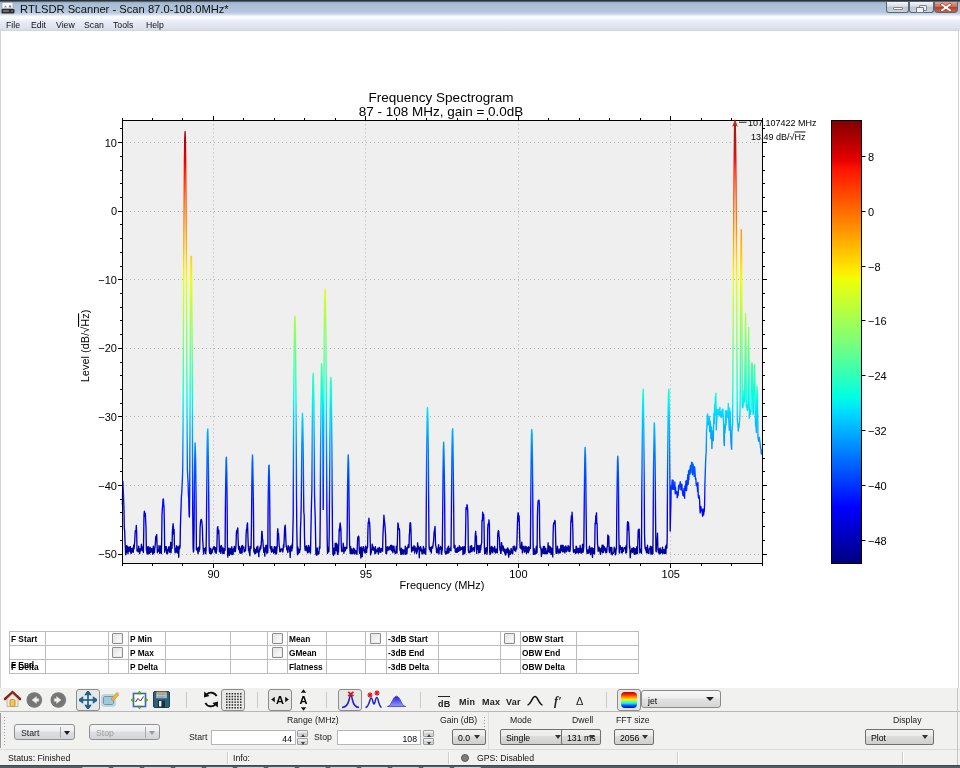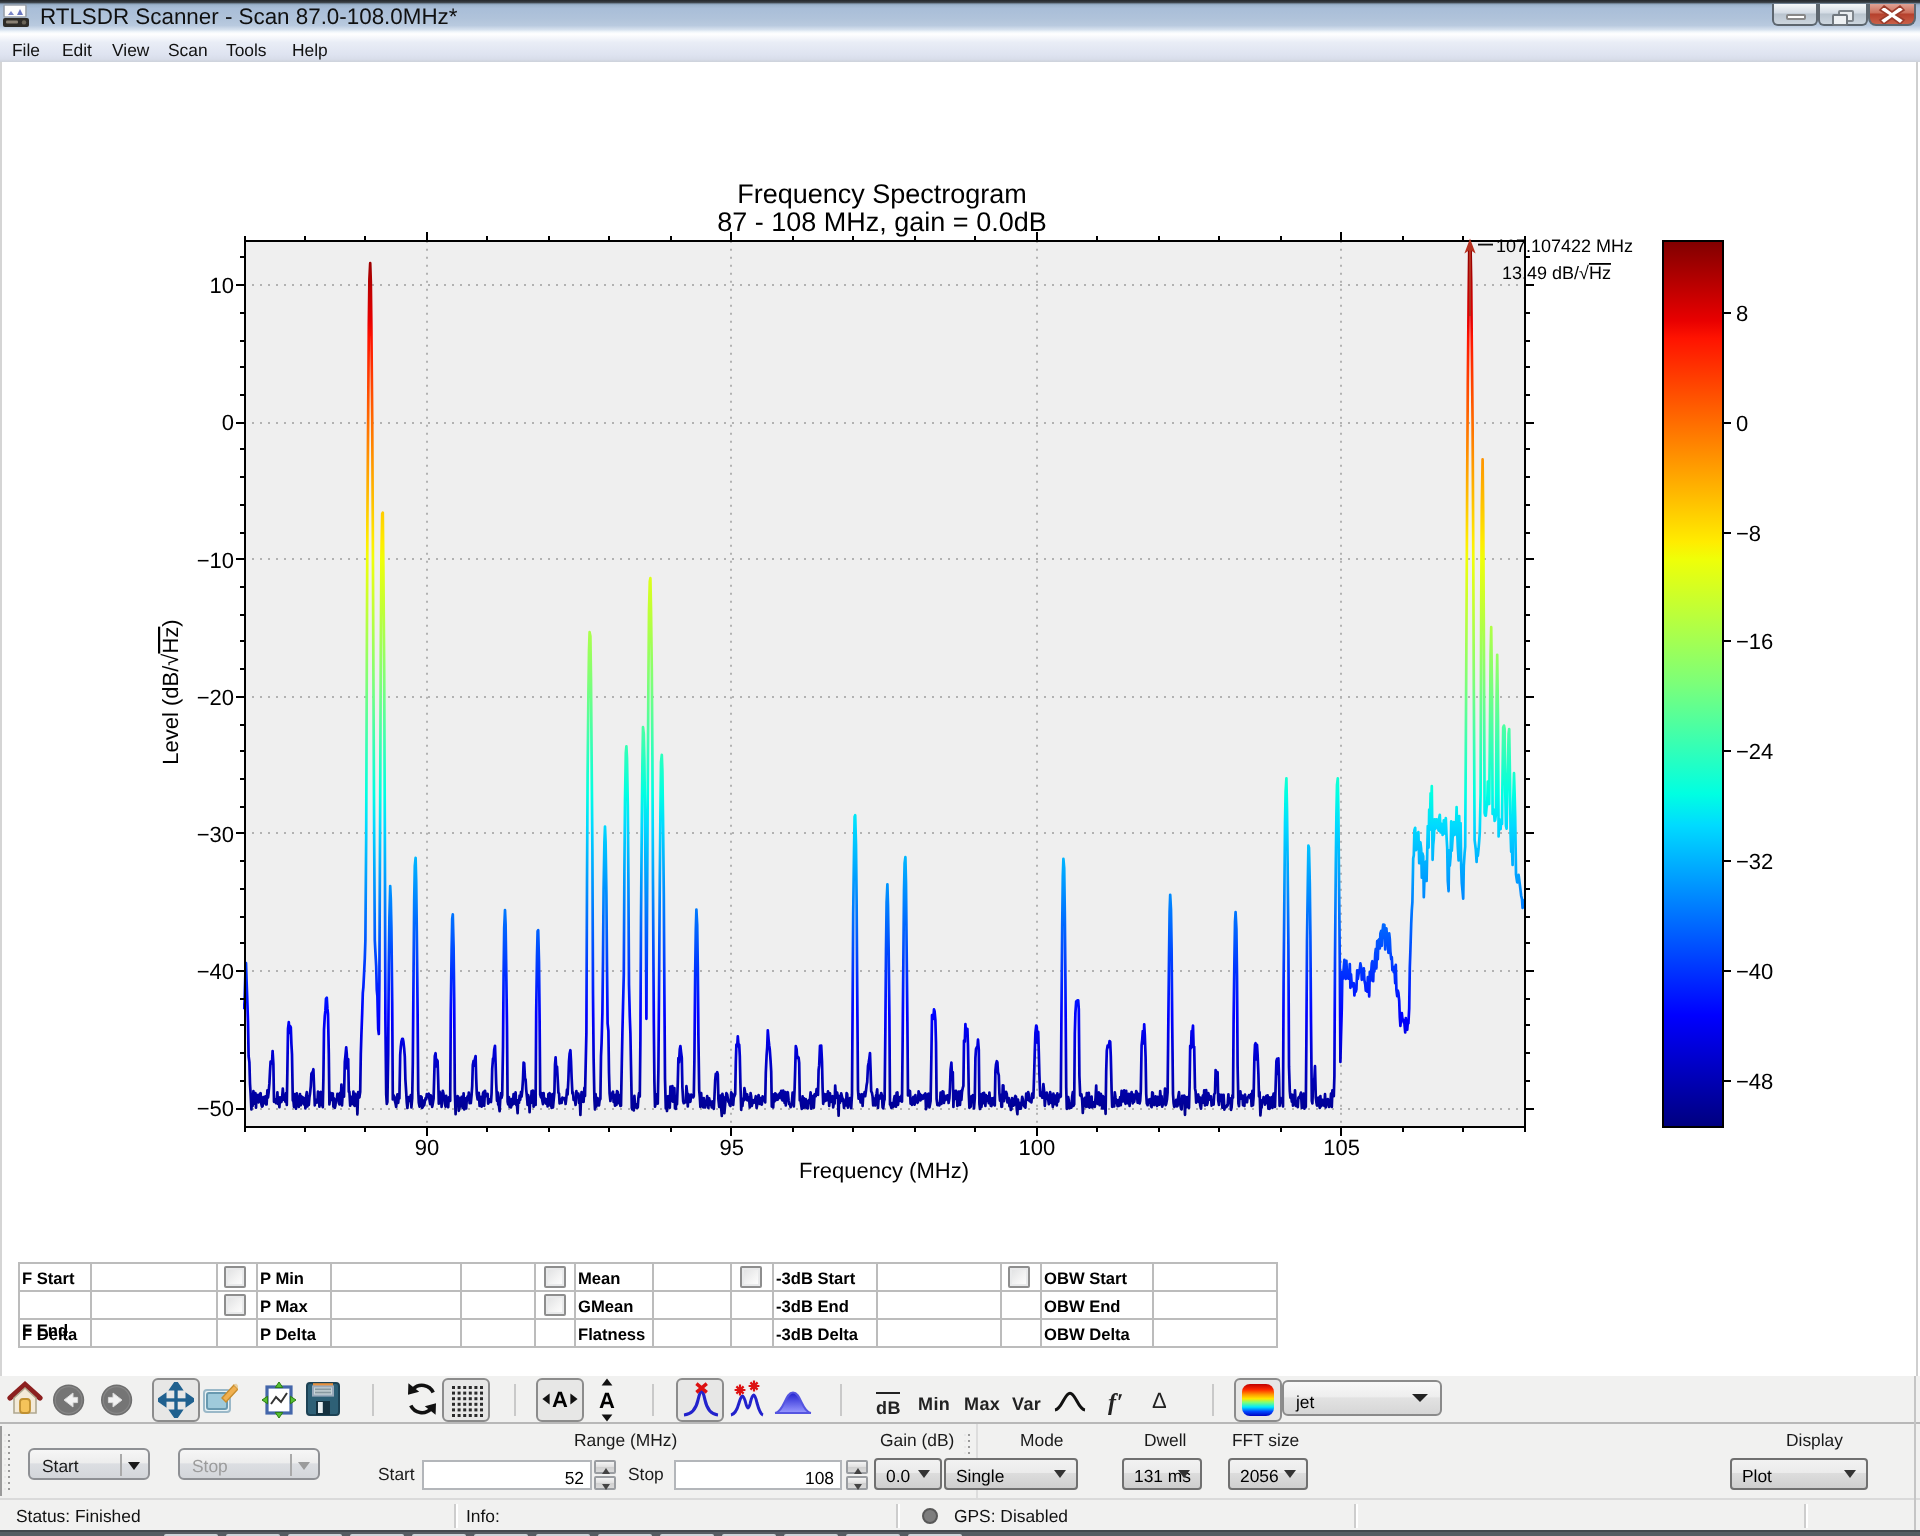--- a/index.html
+++ b/index.html
@@ -520,21 +520,21 @@
     </div>
   <div class="abs" style="left:89px;top:12px;width:71px;height:16px;border:1px solid #8e9094;border-radius:3px;
  background:linear-gradient(#f6f6f6,#ededed 45%,#dcdee2 50%,#d3d6da);color:#9b9b9b">
  <span style="position:absolute;left:6px;top:3px;font-size:8.7px">Stop</span>
  <span style="position:absolute;right:13px;top:2px;width:1px;height:11px;background:#a9a9a9"></span>
  <span style="position:absolute;right:4px;top:6px;width:0;height:0;border-left:3.5px solid transparent;border-right:3.5px solid transparent;border-top:4px solid #9b9b9b"></span>
     </div>
   <div class="clabel" style="left:287px">Range (MHz)</div>
   <div class="clabel" style="left:189px;top:20px">Start</div>
   <div class="field" style="left:211px;top:18px;width:85px">
-      <span class="fv">52</span>
+      <span class="fv">44</span>
     </div>
   <div class="spin" style="left:297px;top:18px">
       <div class="up">
         <i></i>
       </div>
       <div class="dn">
         <i></i>
       </div>
     </div>
   <div class="clabel" style="left:314px;top:20px">Stop</div>
@@ -543,26 +543,26 @@
     </div>
   <div class="spin" style="left:423px;top:18px">
       <div class="up">
         <i></i>
       </div>
       <div class="dn">
         <i></i>
       </div>
     </div>
   <div class="clabel" style="left:440px">Gain (dB)</div>
-  <div class="combo" style="left:437px;top:17px;width:34px">
+  <div class="combo" style="left:452px;top:17px;width:34px">
       <span class="cv">0.0</span>
       <span class="arr"></span>
     </div>
   <div class="clabel" style="left:510px">Mode</div>
-  <div class="combo" style="left:472px;top:17px;width:67px">
+  <div class="combo" style="left:500px;top:17px;width:67px">
       <span class="cv">Single</span>
       <span class="arr"></span>
     </div>
   <div class="clabel" style="left:572px">Dwell</div>
   <div class="combo" style="left:561px;top:17px;width:40px">
       <span class="cv">131 ms</span>
       <span class="arr"></span>
     </div>
   <div class="clabel" style="left:616px">FFT size</div>
   <div class="combo" style="left:614px;top:17px;width:40px">

